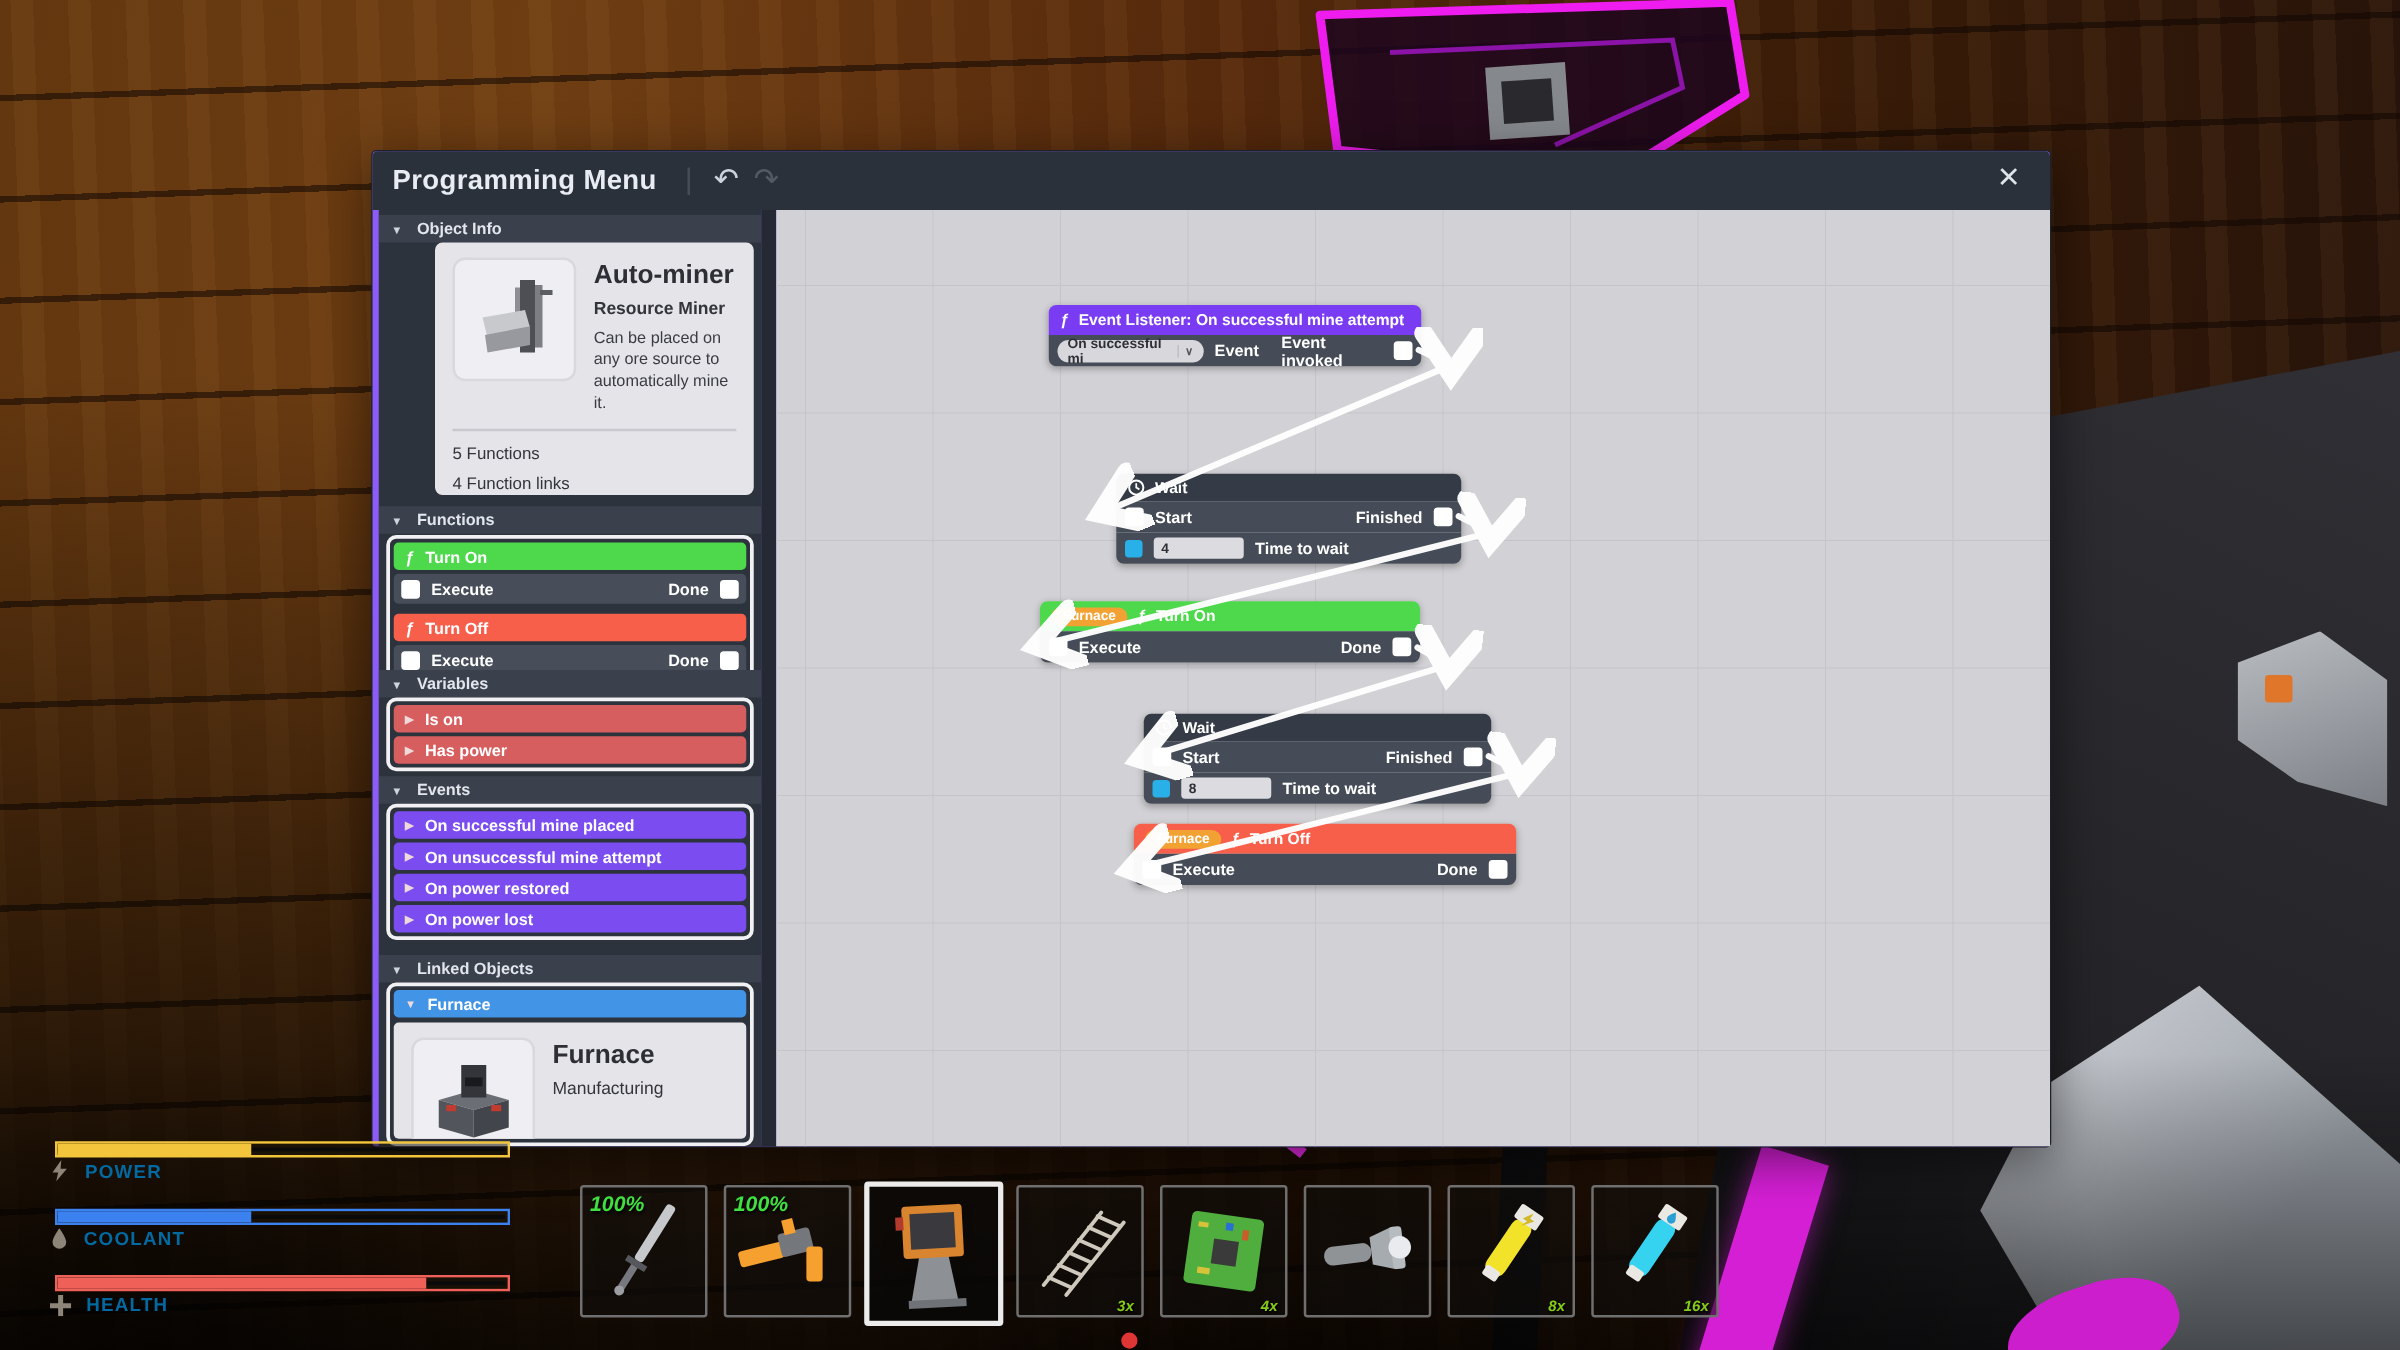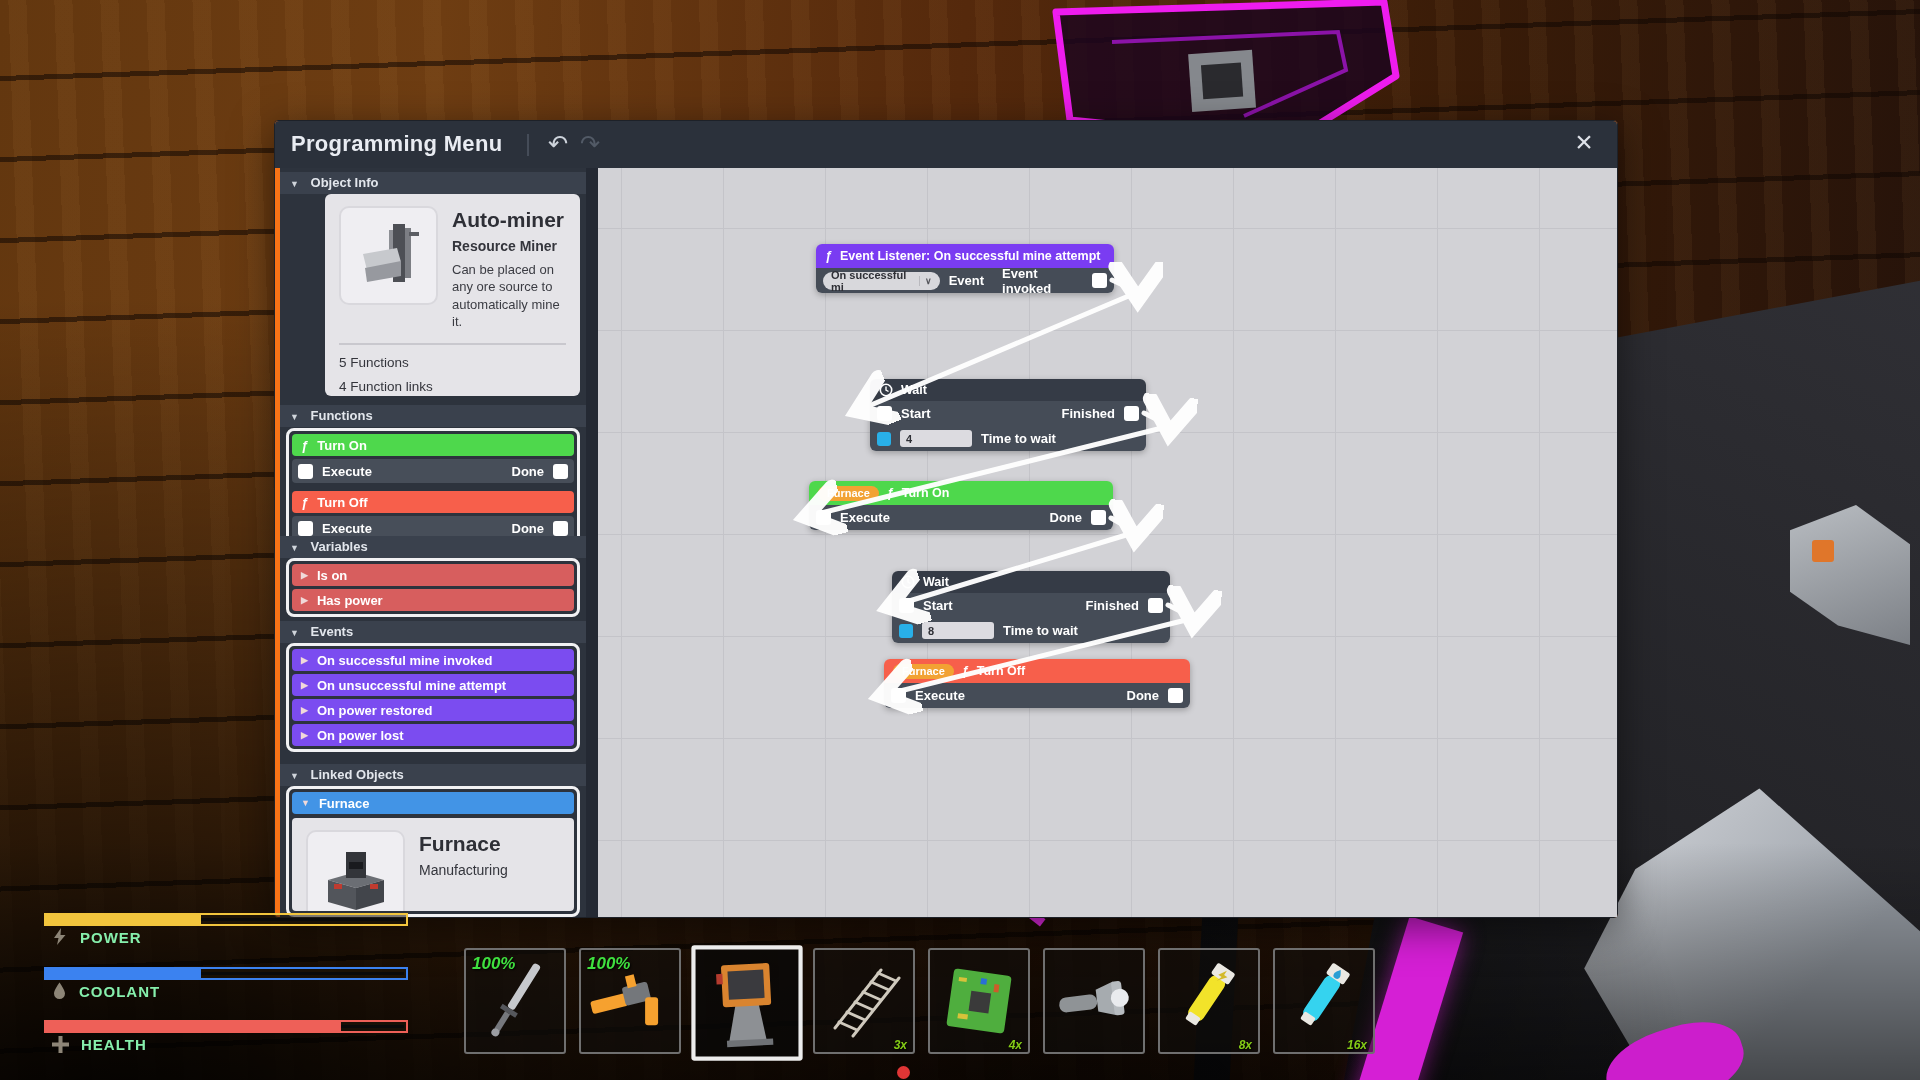--- a/index.html
+++ b/index.html
@@ -23,21 +23,21 @@
   .robot-arm{position:absolute;left:1555px;top:770px;width:365px;height:310px;
       background:linear-gradient(135deg,#dadce0,#9aa0a8 70%);
       clip-path:polygon(22% 32%,56% 6%,100% 52%,100% 100%,26% 100%,8% 64%);}
   .pole-dark{position:absolute;left:1198px;top:912px;width:36px;height:170px;background:#1b1b1f;transform:rotate(3deg);}
   .magenta-stripe{position:absolute;left:1366px;top:918px;width:56px;height:290px;background:#d51fd5;transform:rotate(17deg);box-shadow:0 0 22px #d51fd588;}
   .magenta-blob{position:absolute;left:1605px;top:1028px;width:140px;height:75px;background:#cc1ecc;border-radius:45%;transform:rotate(-18deg);}
   .magenta-streak{position:absolute;left:998px;top:903px;width:50px;height:9px;background:#e22ae2;transform:rotate(38deg);}
   .red-dot{position:absolute;left:897px;top:1066px;width:13px;height:13px;border-radius:50%;background:#e03535;}
   .neon{position:absolute;left:1040px;top:0;}
   
-  .window{position:absolute;left:274px;top:120px;width:1342px;height:796px;background:#f97316;
+  .window{position:absolute;left:297px;top:120px;width:1342px;height:796px;background:#8b5cf6;
       border-radius:4px;box-shadow:0 10px 40px rgba(0,0,0,.5);border:1px solid #1d2128;}
   .titlebar{position:absolute;left:0;top:0;right:0;height:47px;background:#2b313b;border-radius:4px 4px 0 0;}
   .title{position:absolute;left:16px;top:10px;font-size:22px;font-weight:bold;color:#e9ecf2;letter-spacing:.3px;}
   .tb-div{position:absolute;left:252px;top:13px;width:2px;height:22px;background:#454c58;}
   .tb-ico{position:absolute;top:6px;font-size:24px;line-height:34px;width:30px;text-align:center;cursor:pointer;}
   .undo{left:268px;color:#cdd3db;}
   .redo{left:300px;color:#525a66;}
   .close{position:absolute;right:16px;top:4px;font-size:30px;font-weight:300;color:#dfe3ea;width:34px;height:38px;text-align:center;cursor:pointer;}
   
   .panel{position:absolute;left:5px;top:47px;width:306px;height:749px;background:#2d333d;overflow:hidden;}
@@ -94,22 +94,22 @@
   .sq{flex:none;width:14px;height:14px;background:#29b0e8;border-radius:3px;}
   .wires{position:absolute;left:0;top:0;pointer-events:none;}
   
   .hudbar{position:absolute;left:44px;width:360px;height:9px;box-sizing:content-box;border:2px solid;}
   .hudbar .stripe{position:absolute;left:0;right:2px;top:3px;height:3px;background:#0a0a0a;}
   .hudbar .track{position:absolute;inset:0;background:rgba(30,22,10,.55);}
   .hudbar .fill{position:absolute;left:0;top:0;bottom:0;}
   .b-power{border-color:#f2c53d;}  .b-power .fill{background:#f2c53d;}
   .b-coolant{border-color:#3b82f0;} .b-coolant .fill{background:#3b82f0;}
   .b-health{border-color:#ee6058;}  .b-health .fill{background:#ee6058;}
-  .hudlab{position:absolute;left:52px;display:flex;align-items:center;gap:12px;
-      color:#86efac;font-size:15px;font-weight:bold;letter-spacing:1px;}
+  .hudlab{position:absolute;left:40px;display:flex;align-items:center;gap:12px;
+      color:#0369a1;font-size:15px;font-weight:bold;letter-spacing:1px;}
   
   .hotbar{position:absolute;left:464px;top:948px;display:flex;gap:13px;}
   .slot{position:relative;width:98px;height:102px;background:rgba(16,14,12,.55);
       border:2px solid #6f6f6f;border-radius:3px;cursor:pointer;}
   .slot.sel{border:4px solid #ececec;background:rgba(8,8,8,.75);transform:scale(1.05);}
   .dura{position:absolute;left:6px;top:4px;color:#3fe03f;font-size:17px;font-weight:bold;font-style:italic;text-shadow:1px 1px 2px #000;}
   .count{position:absolute;right:6px;bottom:0;color:#84cc16;font-size:12px;font-weight:bold;font-style:italic;text-shadow:1px 1px 2px #000;}
   .slot svg{position:absolute;left:4px;top:6px;}
 </style>
 </head>
@@ -220,21 +220,21 @@
         </div>
       </div>
 
       <div class="sec-head" style="top:453px;">
         <span class="tri">▼</span>
         <span>Events</span>
       </div>
       <div class="group" style="top:475px;">
         <div class="bar bar-evt">
           <span class="tri">▶</span>
-          <span>On successful mine invoked</span>
+          <span>On successful mine placed</span>
         </div>
         <div class="bar bar-evt">
           <span class="tri">▶</span>
           <span>On unsuccessful mine attempt</span>
         </div>
         <div class="bar bar-evt">
           <span class="tri">▶</span>
           <span>On power restored</span>
         </div>
         <div class="bar bar-evt">

